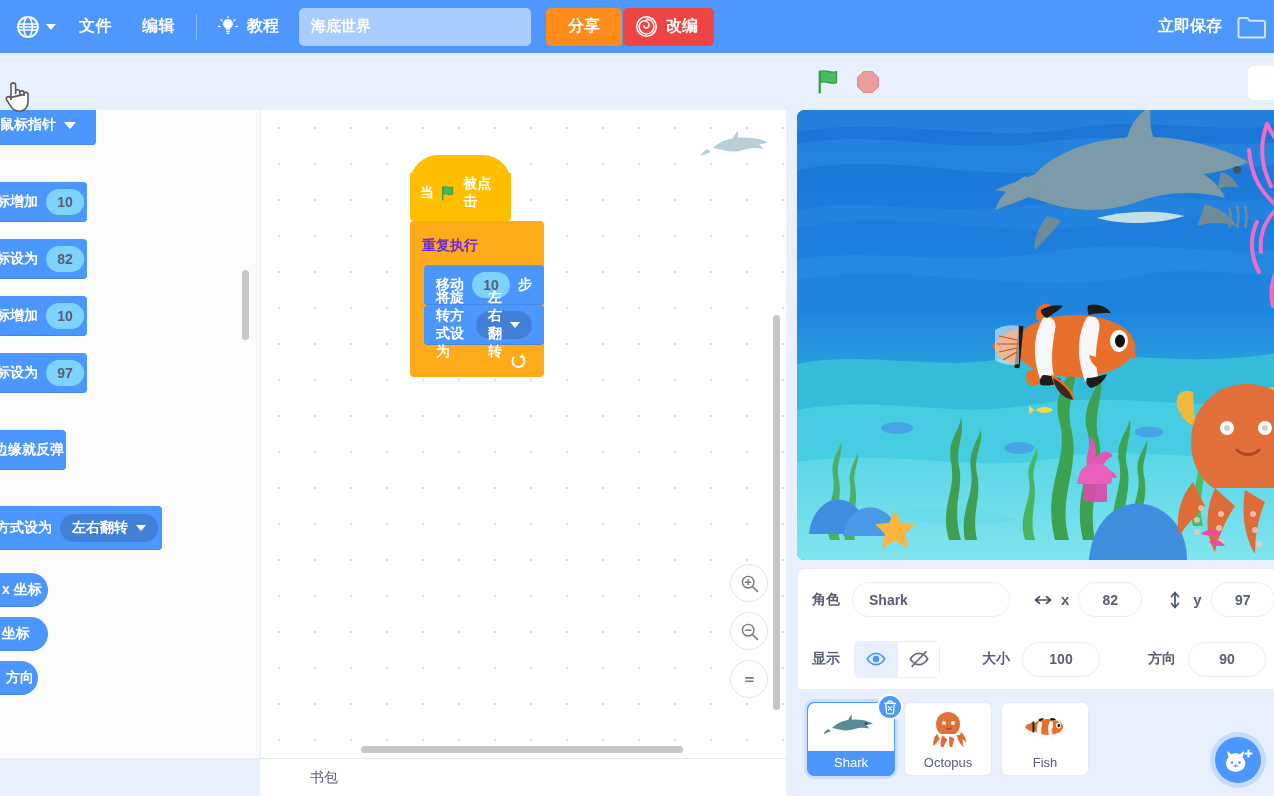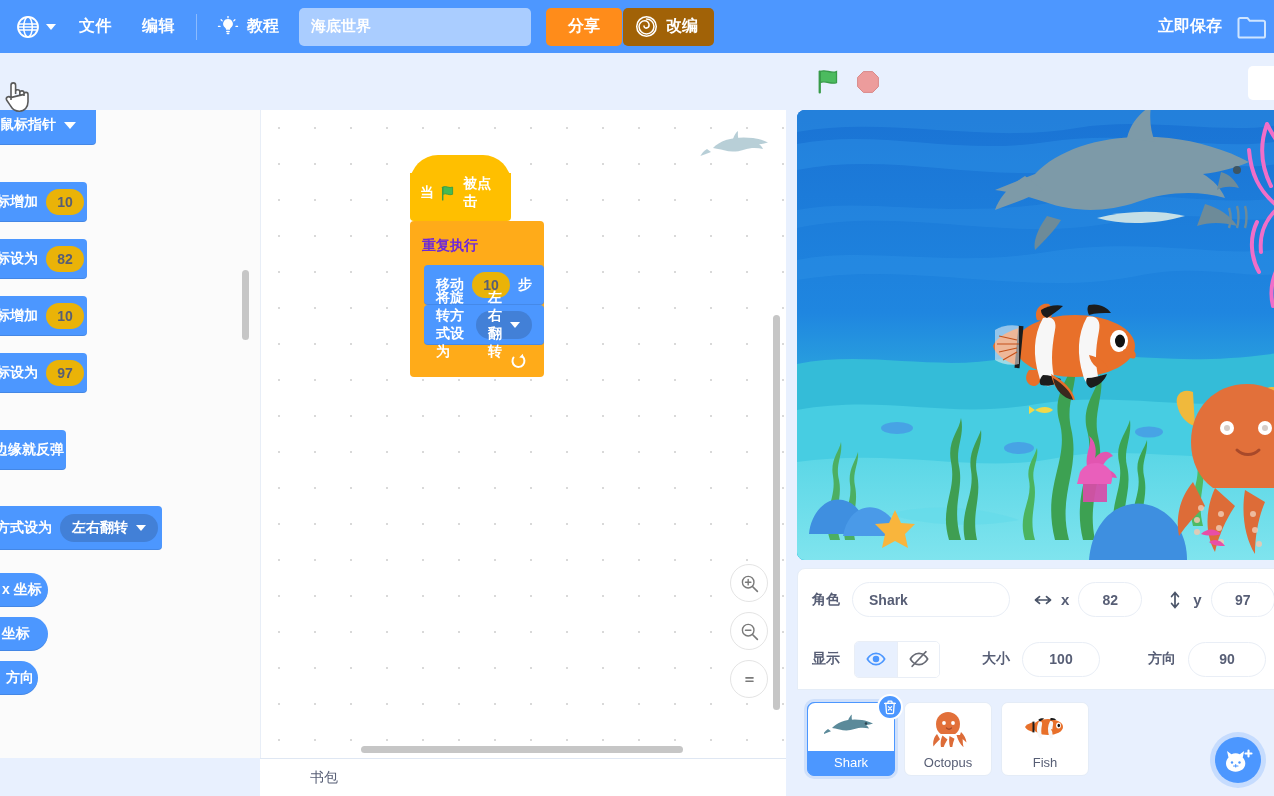--- a/index.html
+++ b/index.html
@@ -38,21 +38,21 @@
     outline: none;
   }
   .title-input::placeholder { color:#e3eeff; }
   .btn-share {
     height: 38px; margin-left: 15px; padding: 0 22px; border-radius: 5px;
     background: #ff8c1a; color: #fff; font-size: 16px; font-weight: bold;
     display: flex; align-items: center; border: none; cursor: pointer; font-family: inherit;
   }
   .btn-remix {
     height: 38px; margin-left: 1px; padding: 0 16px 0 12px; border-radius: 5px;
-    background: #a16207; color: #fff; font-size: 16px; font-weight: bold;
+    background: #ef4444; color: #fff; font-size: 16px; font-weight: bold;
     display: flex; align-items: center; gap: 8px; border: none; cursor: pointer; font-family: inherit;
   }
   .remix-svg { width: 23px; height: 23px; }
   .mb-spacer { flex: 1; }
   .mb-save { font-size: 16px; font-weight: bold; padding: 0 14px; height:53px; display:flex; align-items:center;}
   .folder-svg { width: 32px; height: 28px; margin-right: 6px; }
 
   
   .tab-strip {
     position: absolute; top: 53px; left: 0; width: 260px; height: 57px;
@@ -81,21 +81,21 @@
     border-radius: 4px;
     color: #fff; font-size: 14px; font-weight: bold;
     display: flex; align-items: center; gap: 8px;
     padding: 0 10px;
     height: 40px;
     box-shadow: inset 0 -1px 0 rgba(0,0,0,.10);
     white-space: nowrap;
   }
   .blk.round { border-radius: 20px; height: 34px; }
   .oval-field {
-    background: #eab308; color: #575e75; border-radius: 14px;
+    background: #7dd3fc; color: #575e75; border-radius: 14px;
     min-width: 38px; height: 26px; display:flex; align-items:center; justify-content:center;
     font-size: 14px; font-weight: bold; padding: 0 9px;
   }
   .drop-field {
     background: #4280d7; color: #fff; border-radius: 14px;
     height: 28px; display:flex; align-items:center; gap: 8px;
     font-size: 14px; font-weight: bold; padding: 0 12px;
   }
   .drop-field .tri { width:0;height:0;border-left:5px solid transparent;border-right:5px solid transparent;border-top:6px solid #fff; }
   .pal-scroll {

